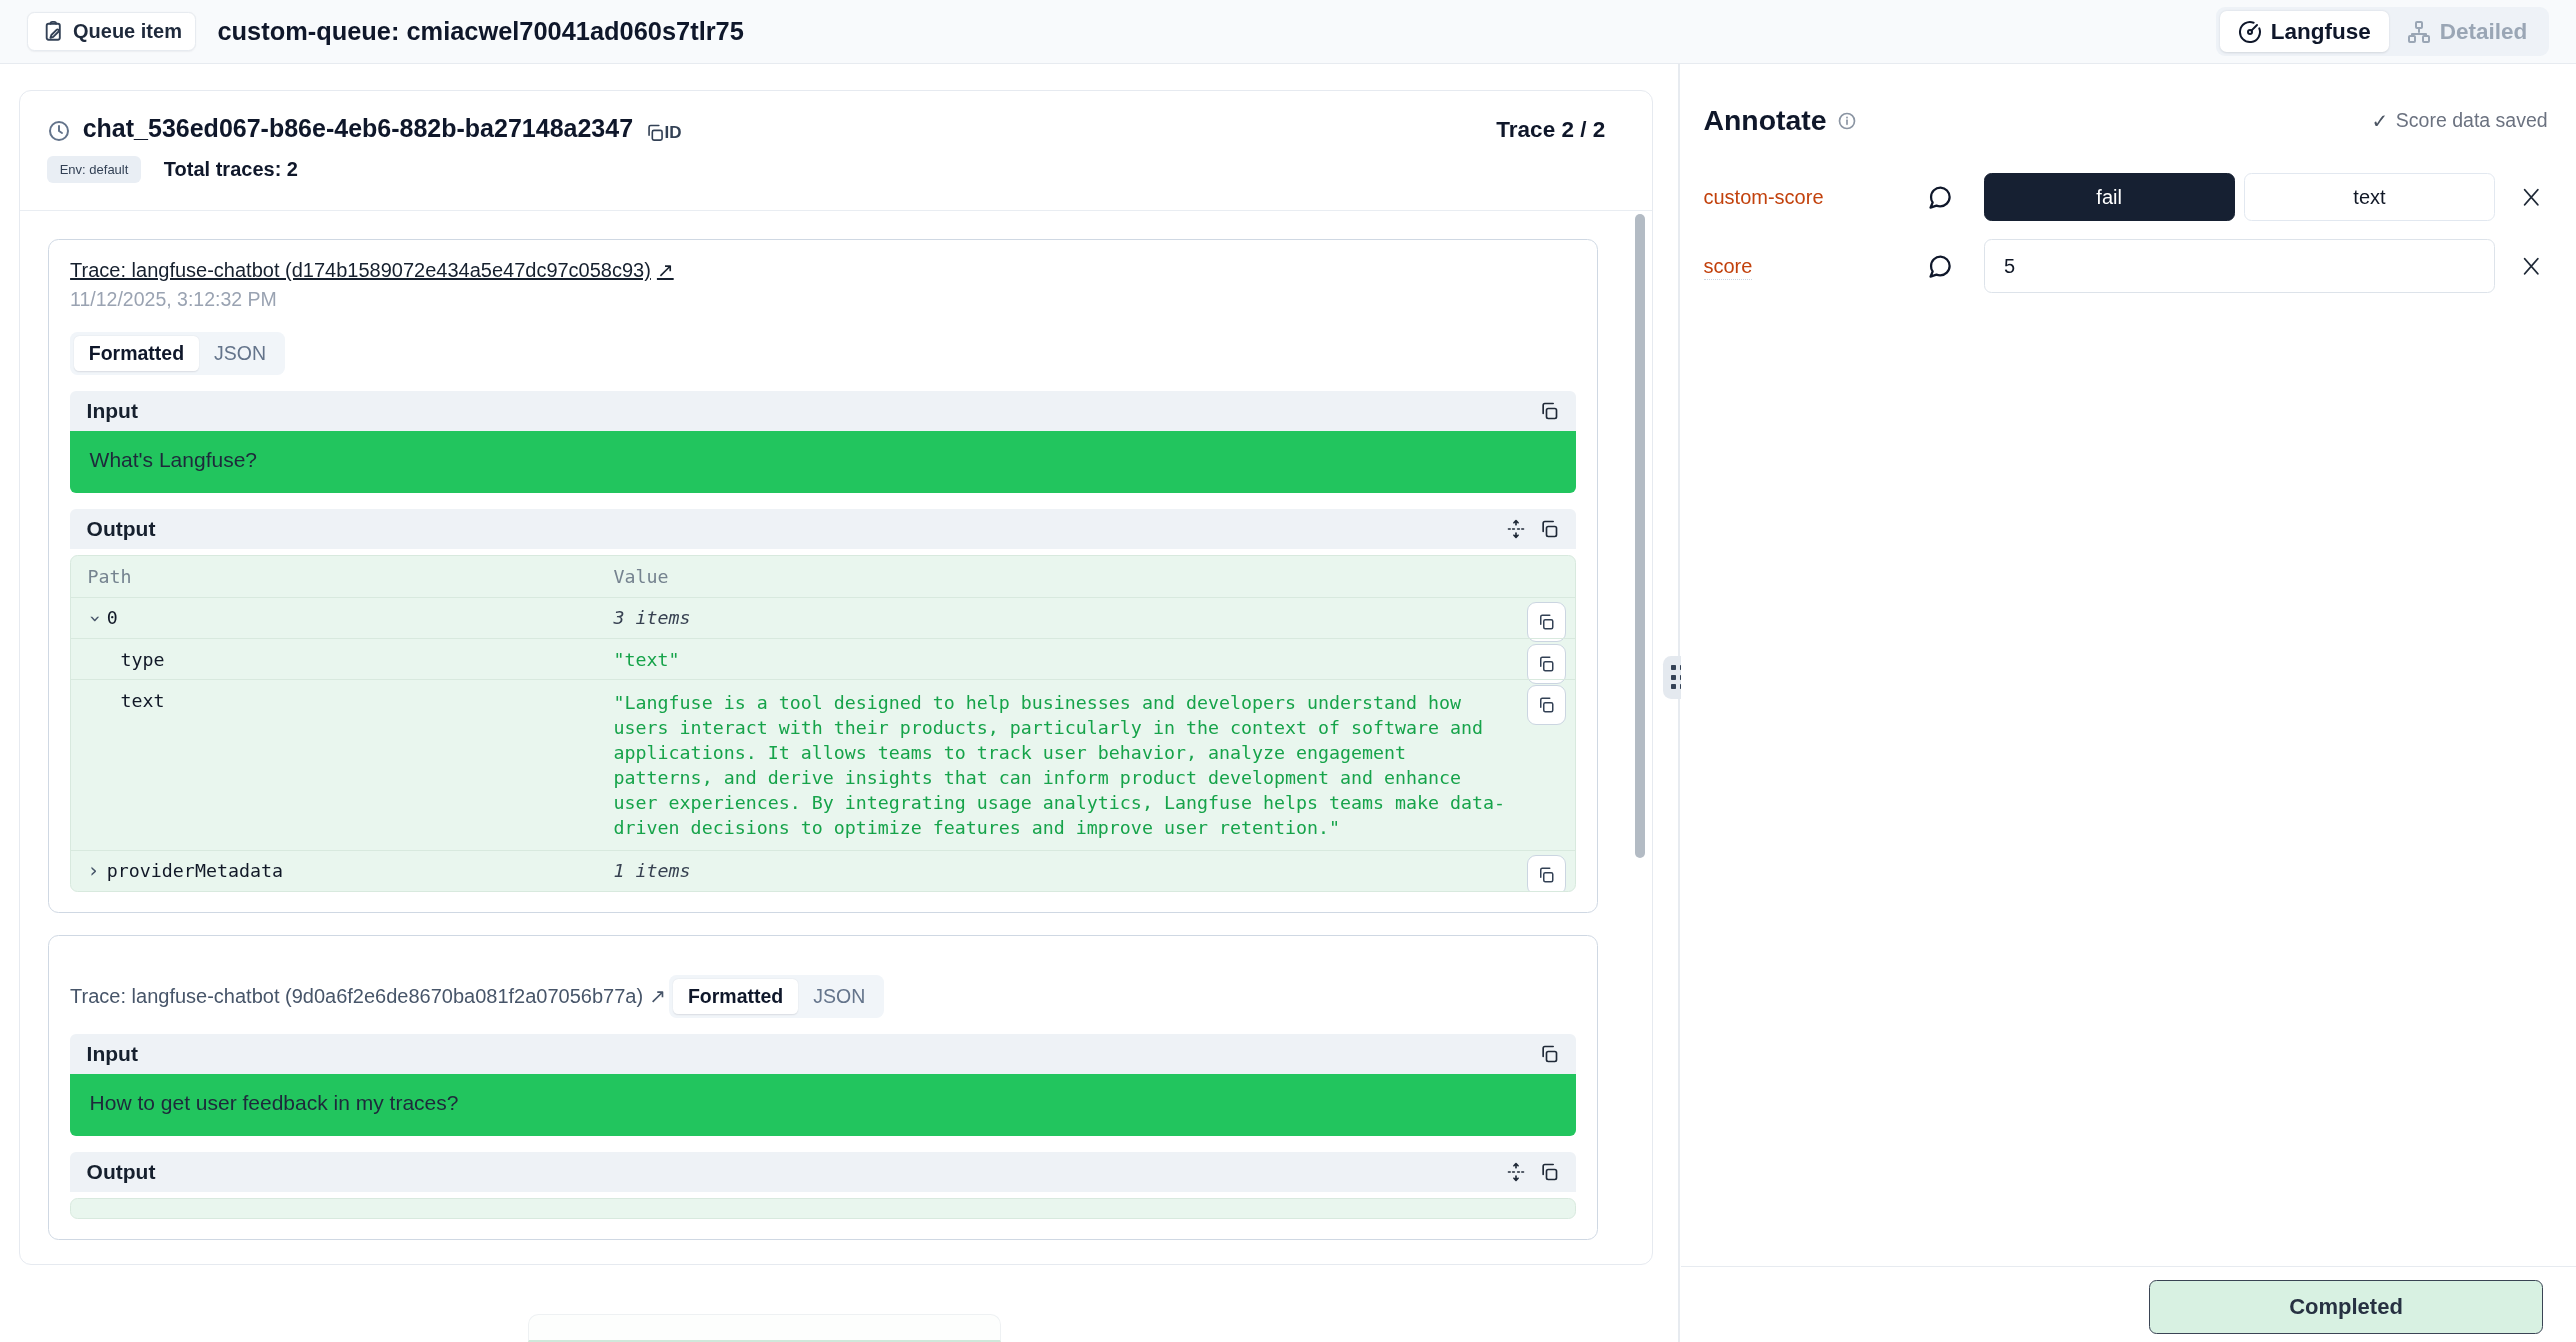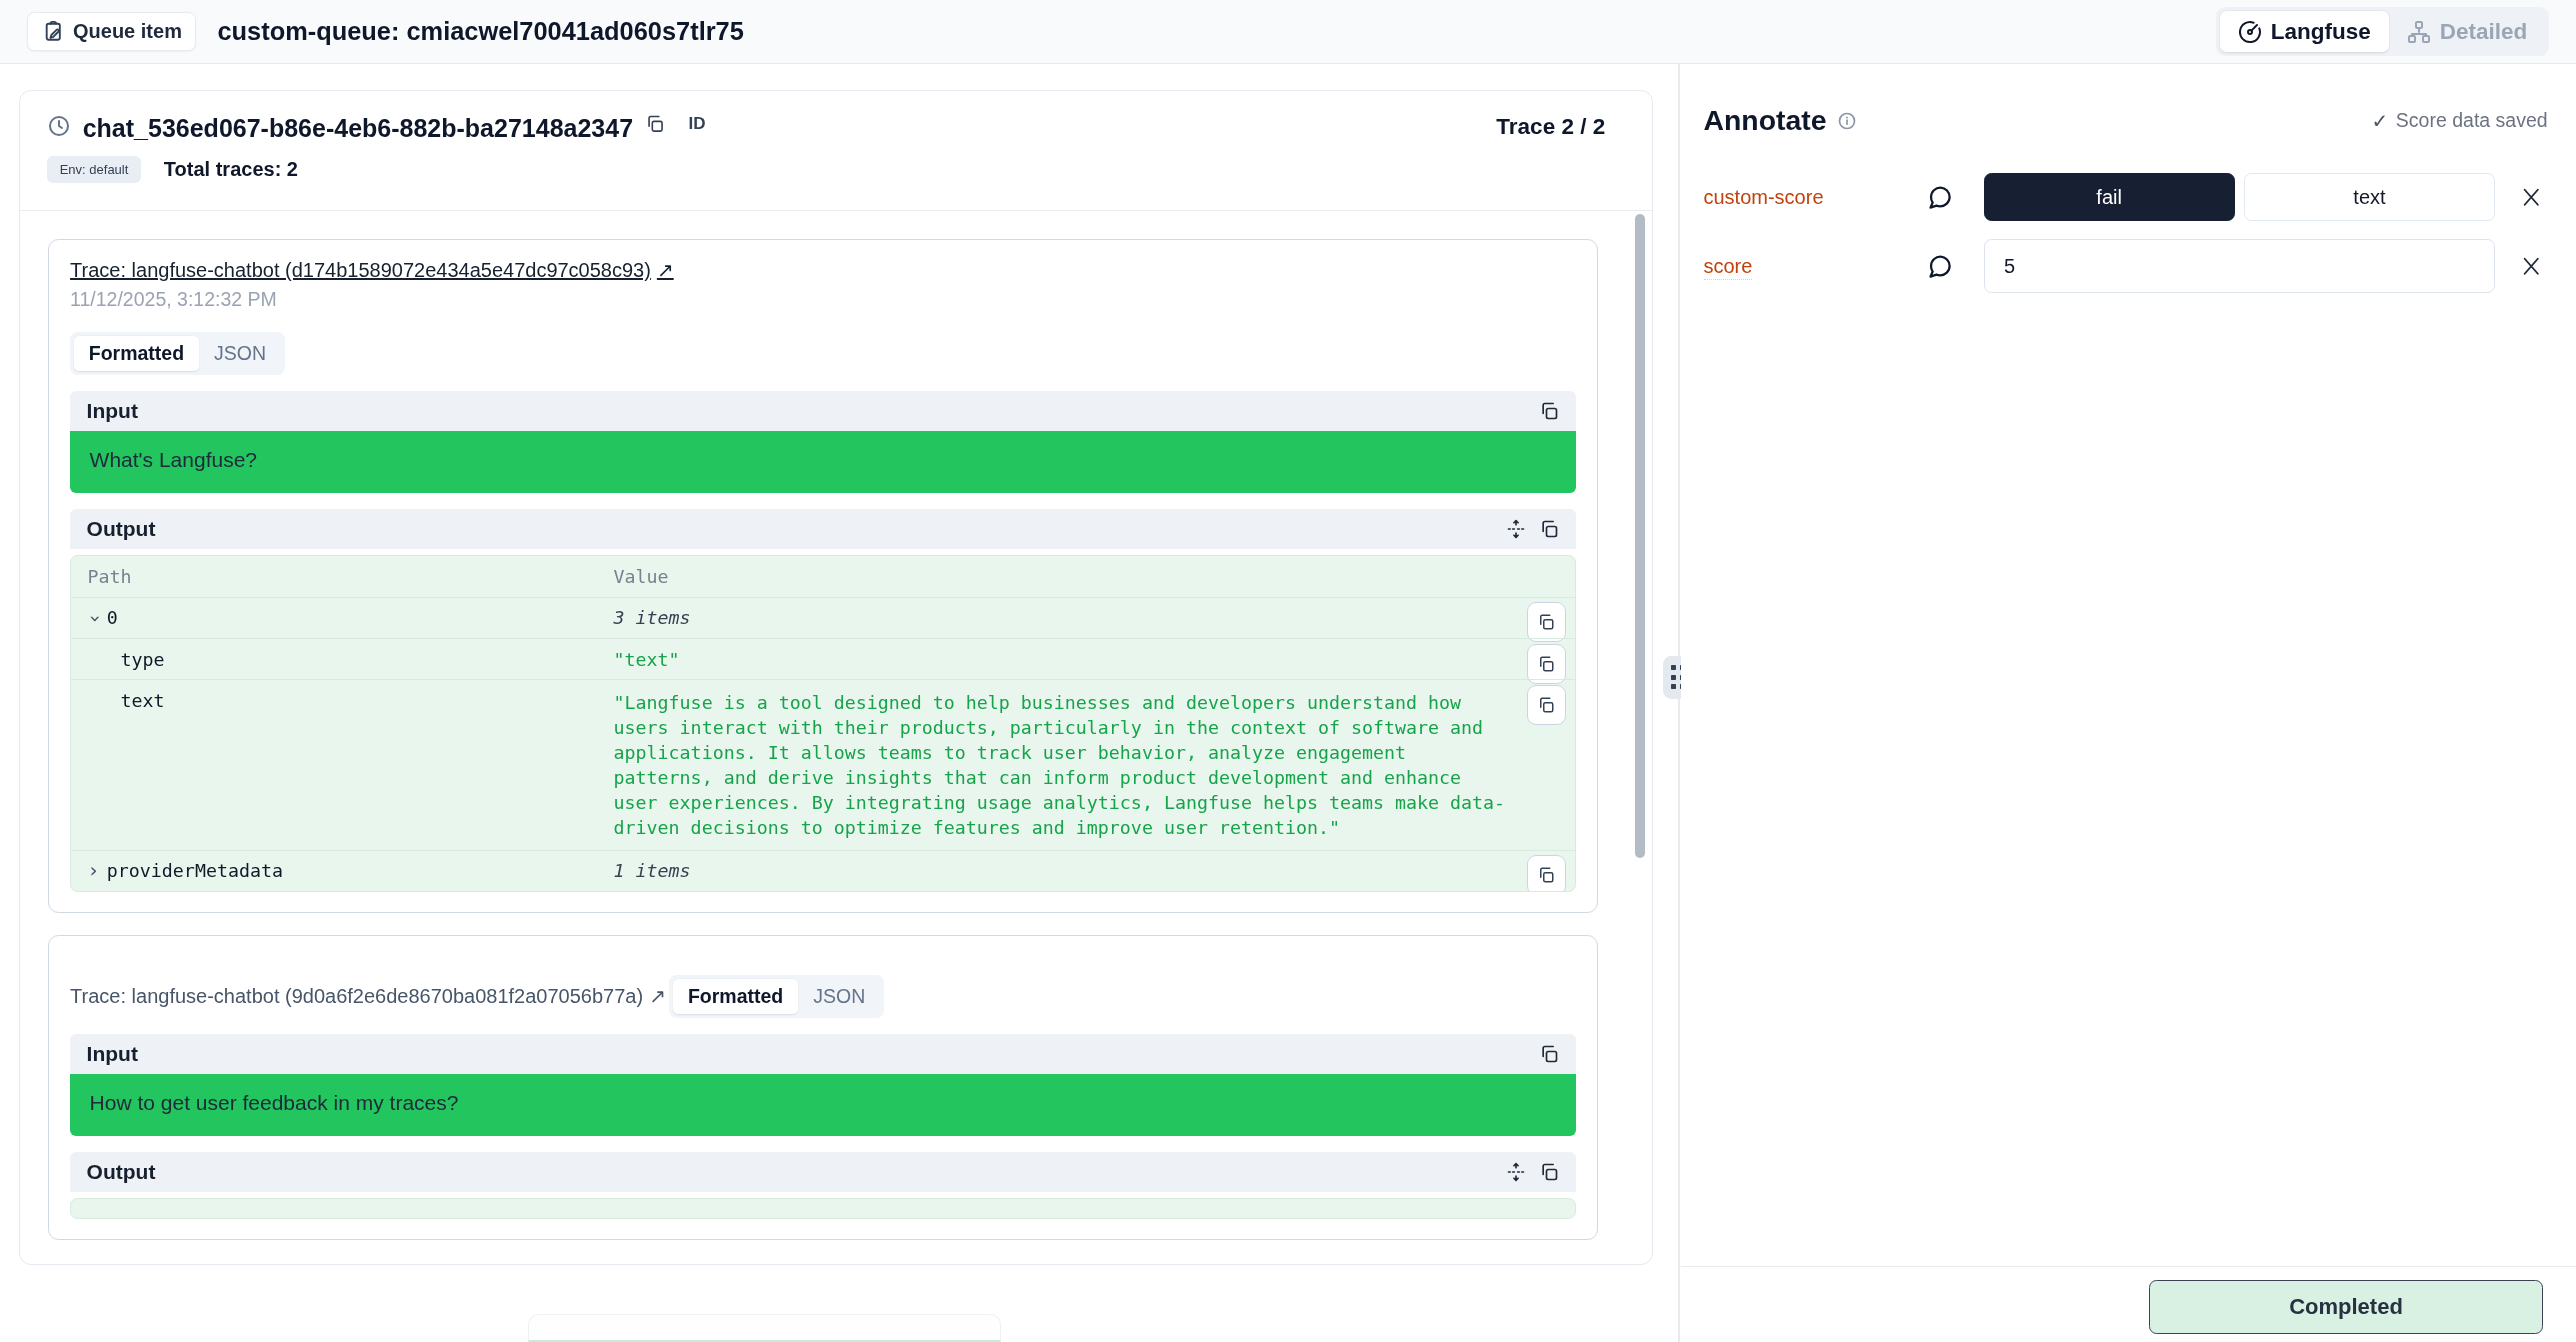--- a/index.html
+++ b/index.html
@@ -18,23 +18,23 @@
   .view-toggle { display:flex; background:#eef2f7; border-radius:9px; padding:3.7px; align-items:stretch; }
   .view-btn { display:flex; align-items:center; gap:9px; padding:7.5px 18px; border-radius:6.7px;
     font-size:22.5px; font-weight:600; border:none; background:transparent; cursor:pointer; }
   .view-btn.active { background:#ffffff; color:#0f172a; box-shadow:0 0.7px 2.2px rgba(15,23,42,.12); }
   .view-btn.inactive { color:#9aa6b5; }
 
   
   .main-card { position:absolute; left:18.7px; top:90px; width:1634px; height:1175px; background:#ffffff;
     border:1.1px solid #e6eaf0; border-radius:12px; overflow:hidden; display:flex; flex-direction:column; }
   .main-card-header { height:120px; padding:22.5px 27px 0 27px; border-bottom:1.1px solid #e9edf2; flex:none; }
-  .item-title-row { display:flex; align-items:flex-start; gap:12px; }
+  .item-title-row { display:flex; align-items:flex-end; gap:12px; }
   .item-title { font-size:25px; font-weight:600; color:#0f172a; }
-  .id-chip { display:flex; align-items:center; gap:24px; cursor:pointer; }
+  .id-chip { display:flex; align-items:center; gap:0; cursor:pointer; }
   .id-chip .id-txt { font-size:17px; font-weight:700; color:#334155; }
   .trace-counter { margin-left:auto; margin-right:19.5px; font-size:22.5px; font-weight:600; color:#0f172a; }
   .item-meta-row { display:flex; align-items:center; gap:22.5px; margin-top:13.5px; }
   .env-pill { background:#e9eef4; border-radius:6px; padding:6px 13px; font-size:13px; font-weight:500; color:#334155; }
   .total-traces { font-size:20px; font-weight:600; color:#0f172a; }
 
   .scroll-area { flex:1; overflow:hidden; padding:28.4px 54px 0 28.4px; position:relative; }
   .scrollbar-thumb { position:absolute; right:6.7px; top:123px; width:10.5px; height:644px; background:#b3bbc4; border-radius:5.2px; }
 
   

